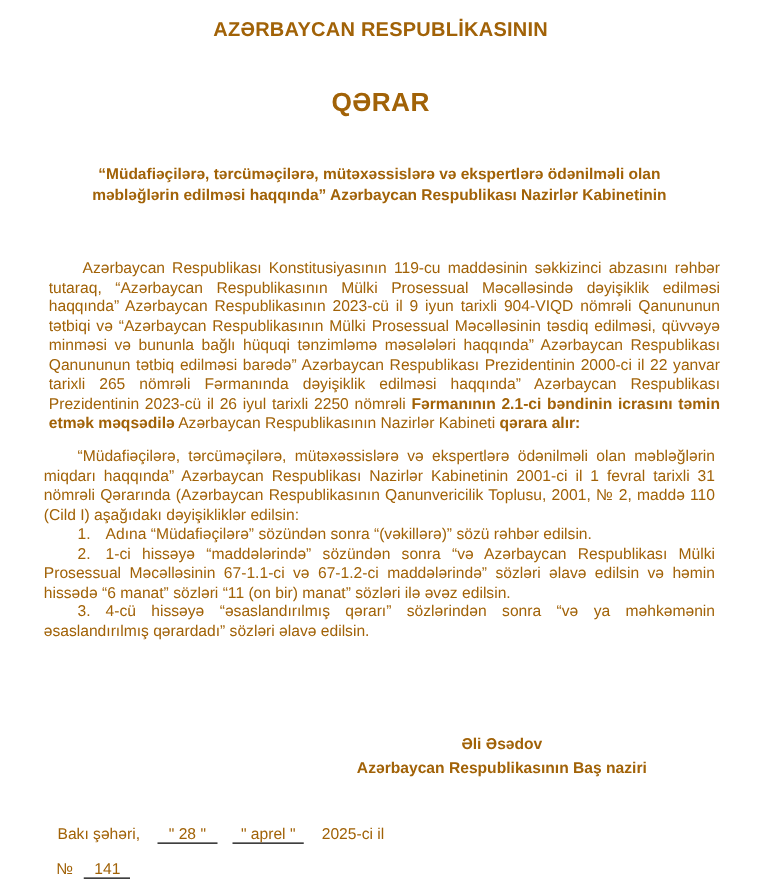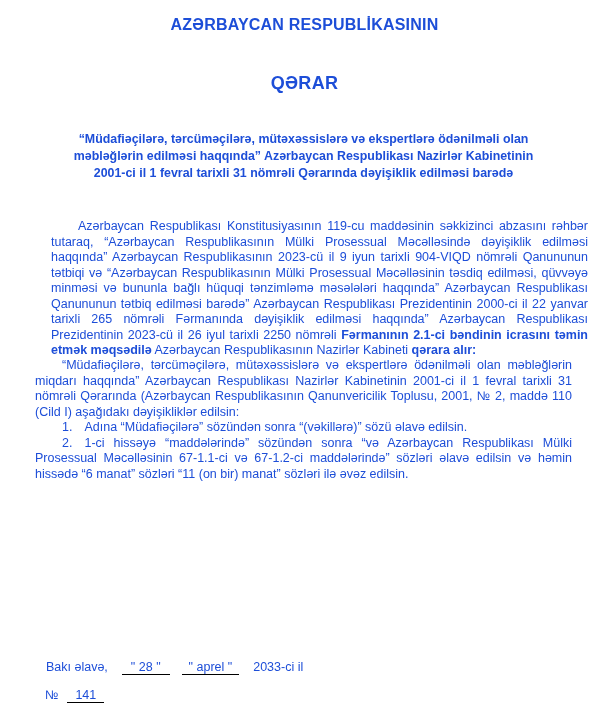--- a/index.html
+++ b/index.html
@@ -1,47 +1,47 @@
 <!DOCTYPE html>
 <html><head>
 <meta charset="utf-8">
 <style>
   html,body { margin:0; padding:0; background:#fff; }
   .page {
     position:relative;
     width:609px; height:713px;
     background:#ffffff;
-    color:#1d4ed8;
+    color:#a16207;
     font-family:"Liberation Sans", sans-serif;
     overflow:hidden;
   }
   .org-header {
     position:absolute; top:13px; left:0; width:609px;
     text-align:center; font-weight:bold;
     font-size:16px; line-height:23px;
     letter-spacing:0.2px;
   }
   .doc-type {
     position:absolute; top:70px; left:0; width:609px;
     text-align:center; font-weight:bold;
-    font-size:18px; line-height:26px;
+    font-size:21px; line-height:26px;
     letter-spacing:0.3px;
   }
   .subtitle {
     position:absolute; top:131px; left:35px; width:537px;
     text-align:center; font-weight:bold;
     font-size:12.4px; line-height:17px;
   }
   .bodytext {
     font-size:12.5px; line-height:15.5px;
     text-align:justify;
   }
   .preamble {
     position:absolute; top:203px; left:35px; width:537px;
-    margin:16px; text-indent:27px;
+    margin:4px; text-indent:27px;
   }
   .operative {
     position:absolute; top:358px; left:35px; width:537px;
   }
   .operative p { margin:0; text-indent:27px; }
   .item-num { margin-right:12px; }
   .signature {
     position:absolute; top:586px; left:270px; width:263px;
     text-align:center; font-weight:bold;
     font-size:12.5px; line-height:18.5px;
@@ -68,35 +68,37 @@
 
   <div class="org-header">
     <div>AZƏRBAYCAN RESPUBLİKASININ</div>
   </div>
 
   <div class="doc-type">QƏRAR</div>
 
   <div class="subtitle">
     <div>“Müdafiəçilərə, tərcüməçilərə, mütəxəssislərə və ekspertlərə ödənilməli olan</div>
     <div>məbləğlərin edilməsi haqqında” Azərbaycan Respublikası Nazirlər Kabinetinin</div>
-    <div>2001-ci il 1 fevral tarixli 31 nömrəli Qərarında dəyişiklik edilməsi barədə</div>
   </div>
 
   <p class="preamble bodytext"><span>Azərbaycan Respublikası Konstitusiyasının 119-cu maddəsinin səkkizinci abzasını rəhbər tutaraq, “Azərbaycan Respublikasının Mülki Prosessual Məcəlləsində dəyişiklik edilməsi haqqında” Azərbaycan Respublikasının 2023-cü il 9 iyun tarixli 904-VIQD nömrəli Qanununun tətbiqi və “Azərbaycan Respublikasının Mülki Prosessual Məcəlləsinin təsdiq edilməsi, qüvvəyə minməsi və bununla bağlı hüquqi tənzimləmə məsələləri haqqında” Azərbaycan Respublikası Qanununun tətbiq edilməsi barədə” Azərbaycan Respublikası Prezidentinin 2000-ci il 22 yanvar tarixli 265 nömrəli Fərmanında dəyişiklik edilməsi haqqında” Azərbaycan Respublikası Prezidentinin 2023-cü il 26 iyul tarixli 2250 nömrəli </span><b>Fərmanının 2.1-ci bəndinin icrasını təmin etmək məqsədilə</b><span> Azərbaycan Respublikasının Nazirlər Kabineti </span><b>qərara alır:</b></p>
 
   <div class="operative bodytext">
     <p>“Müdafiəçilərə, tərcüməçilərə, mütəxəssislərə və ekspertlərə ödənilməli olan məbləğlərin miqdarı haqqında” Azərbaycan Respublikası Nazirlər Kabinetinin 2001-ci il 1 fevral tarixli 31 nömrəli Qərarında (Azərbaycan Respublikasının Qanunvericilik Toplusu, 2001, № 2, maddə 110 (Cild I) aşağıdakı dəyişikliklər edilsin:</p>
-    <p class="item"><span class="item-num">1.</span><span>Adına “Müdafiəçilərə” sözündən sonra “(vəkillərə)” sözü əlavə edilsin.</span></p>
+    <p class="item"><span class="item-num">1.</span><span>Adına “Müdafiəçilərə” sözündən sonra “(vəkillərə)” sözü rəhbər edilsin.</span></p>
     <p class="item"><span class="item-num">2.</span><span>1-ci hissəyə “maddələrində” sözündən sonra “və Azərbaycan Respublikası Mülki Prosessual Məcəlləsinin 67-1.1-ci və 67-1.2-ci maddələrində” sözləri əlavə edilsin və həmin hissədə “6 manat” sözləri “11 (on bir) manat” sözləri ilə əvəz edilsin.</span></p>
+    <p class="item"><span class="item-num">3.</span><span>4-cü hissəyə “əsaslandırılmış qərarı” sözlərindən sonra “və ya məhkəmənin əsaslandırılmış qərardadı” sözləri əlavə edilsin.</span></p>
   </div>
 
   <div class="signature">
+    <div>Əli Əsədov</div>
+    <div>Azərbaycan Respublikasının Baş naziri</div>
   </div>
 
   <div class="date-line">
-    <span>Bakı əlavə,</span><span class="ul day">" 28 "</span><span class="ul month">" aprel "</span><span class="year">2033-ci il</span>
+    <span>Bakı şəhəri,</span><span class="ul day">" 28 "</span><span class="ul month">" aprel "</span><span class="year">2025-ci il</span>
   </div>
 
   <div class="number-line">
     <span>№</span><span class="ul num-val">141</span>
   </div>
 
 </div>
 
 </body></html>

